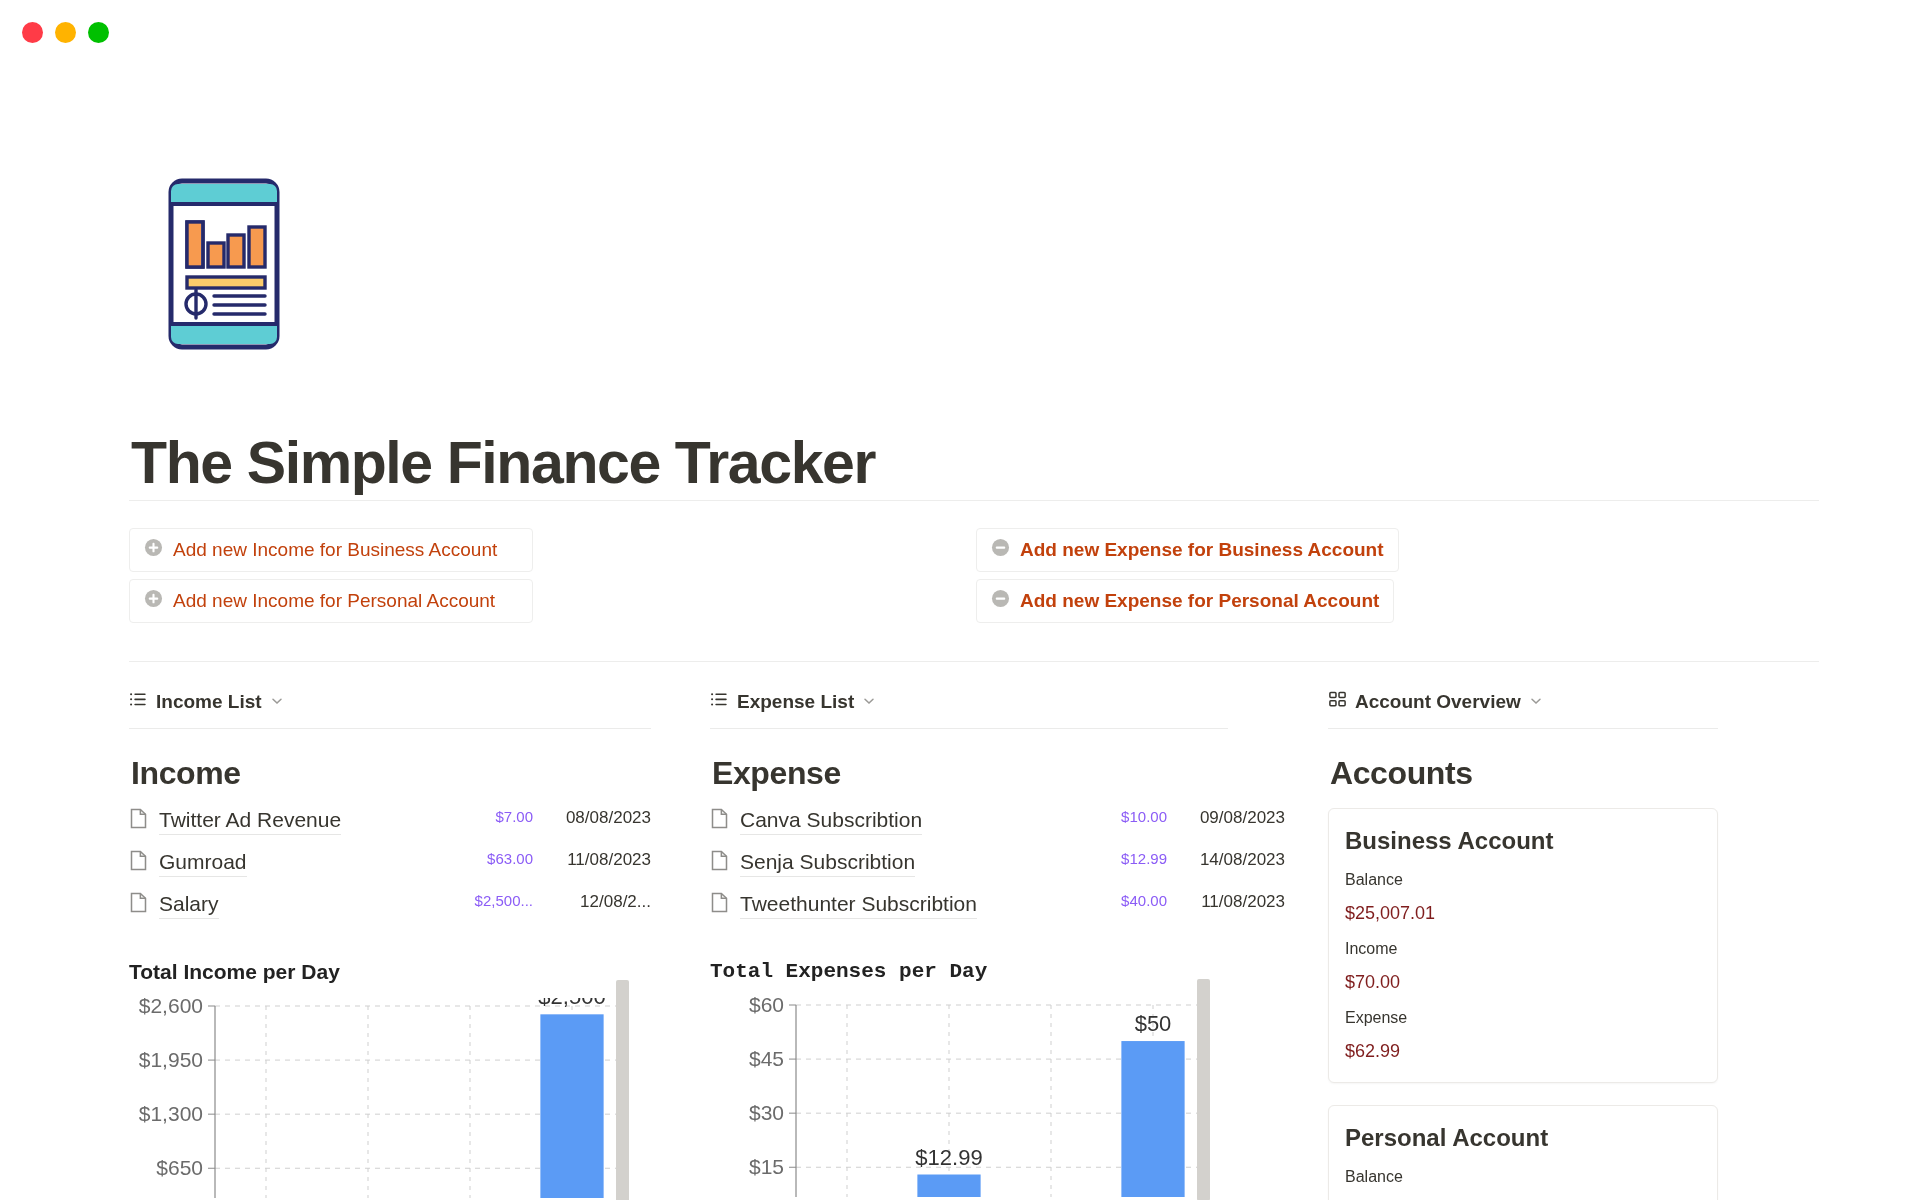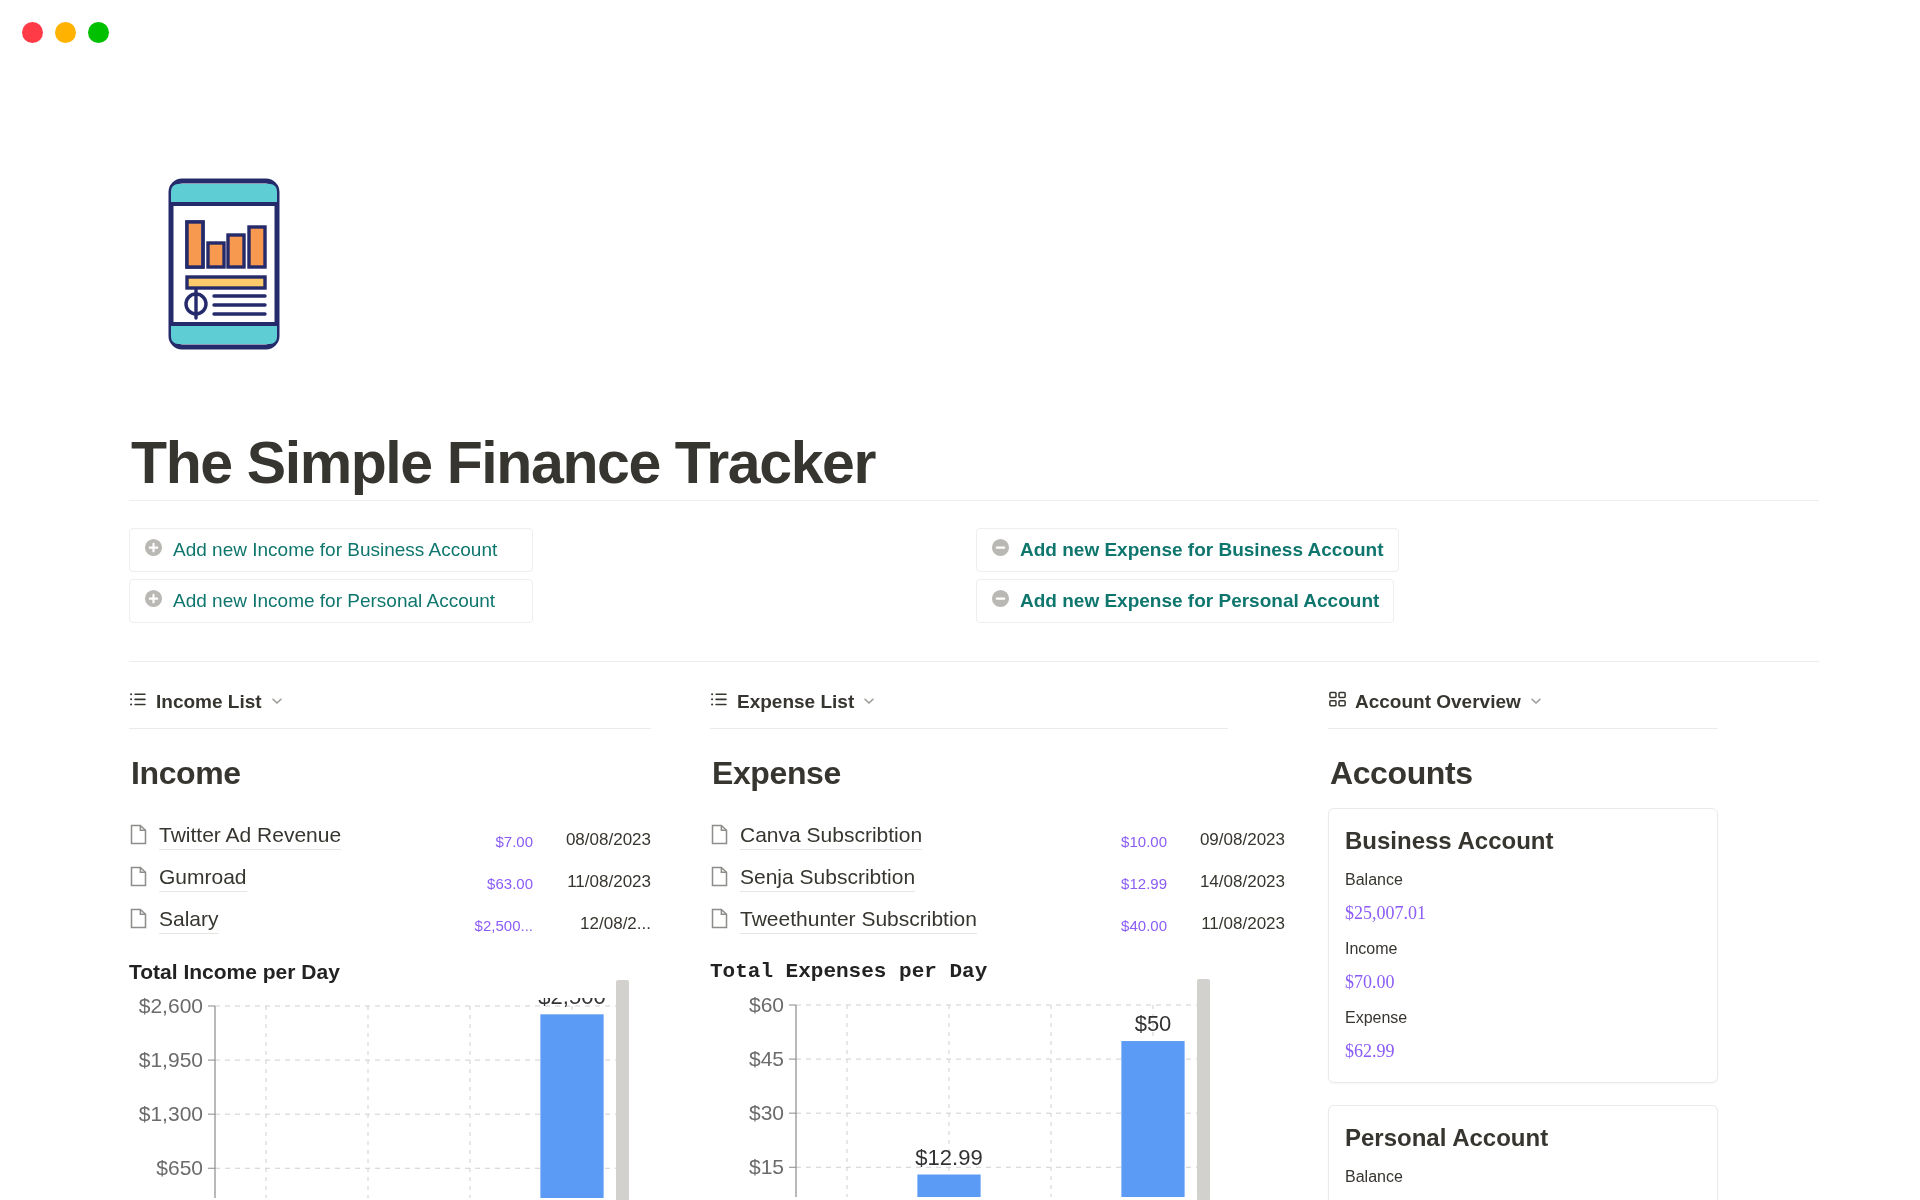--- a/index.html
+++ b/index.html
@@ -63,21 +63,21 @@
   .btn-col { width: 50%; display: flex; flex-direction: column; gap: 7px; }
   .btn-col.right { padding-left: 2px; }
 
   .add-btn {
     display: flex;
     align-items: center;
     gap: 10px;
     border: 1px solid #eeeeed;
     border-radius: 4px;
     padding: 9px 14px;
-    color: #0f766e;
+    color: #c2410c;
     font-size: 19px;
     background: #fff;
     width: fit-content;
     min-width: 404px;
     cursor: pointer;
   }
   .btn-col.right .add-btn { min-width: 412px; font-weight: bold; }
   .circ-icon { flex: 0 0 auto; display: block; }
 
   .section-divider {
@@ -119,21 +119,21 @@
     font-size: 32px;
     font-weight: 700;
     color: #37352f;
     margin: 26px 0 16px 2px;
     letter-spacing: -0.4px;
   }
 
   
   .list-row {
     display: flex;
-    align-items: flex-end;
+    align-items: flex-start;
     height: 42px;
     font-size: 21px;
     color: #37352f;
   }
   .row-name {
     display: inline-block;
     border-bottom: 1px solid #e6e6e5;
     padding-bottom: 2px;
     white-space: nowrap;
   }
@@ -187,23 +187,22 @@
     color: #37352f;
     margin-bottom: 16px;
   }
   .acct-field-label {
     font-size: 16px;
     color: #37352f;
     margin-bottom: 14px;
   }
   .acct-field-value {
     font-size: 18px;
-    color: #8b5cf6;
+    color: #7f1d1d;
     margin-bottom: 16px;
-    font-family: Liberation Serif, serif;
   }
   .acct-field-value:last-child { margin-bottom: 0; }
 </style>
 </head>
 <body>
 
 <div class="page">
 
   <div class="window-chrome">
     <div class="traffic-dot" style="background:#ff3b47"></div>

